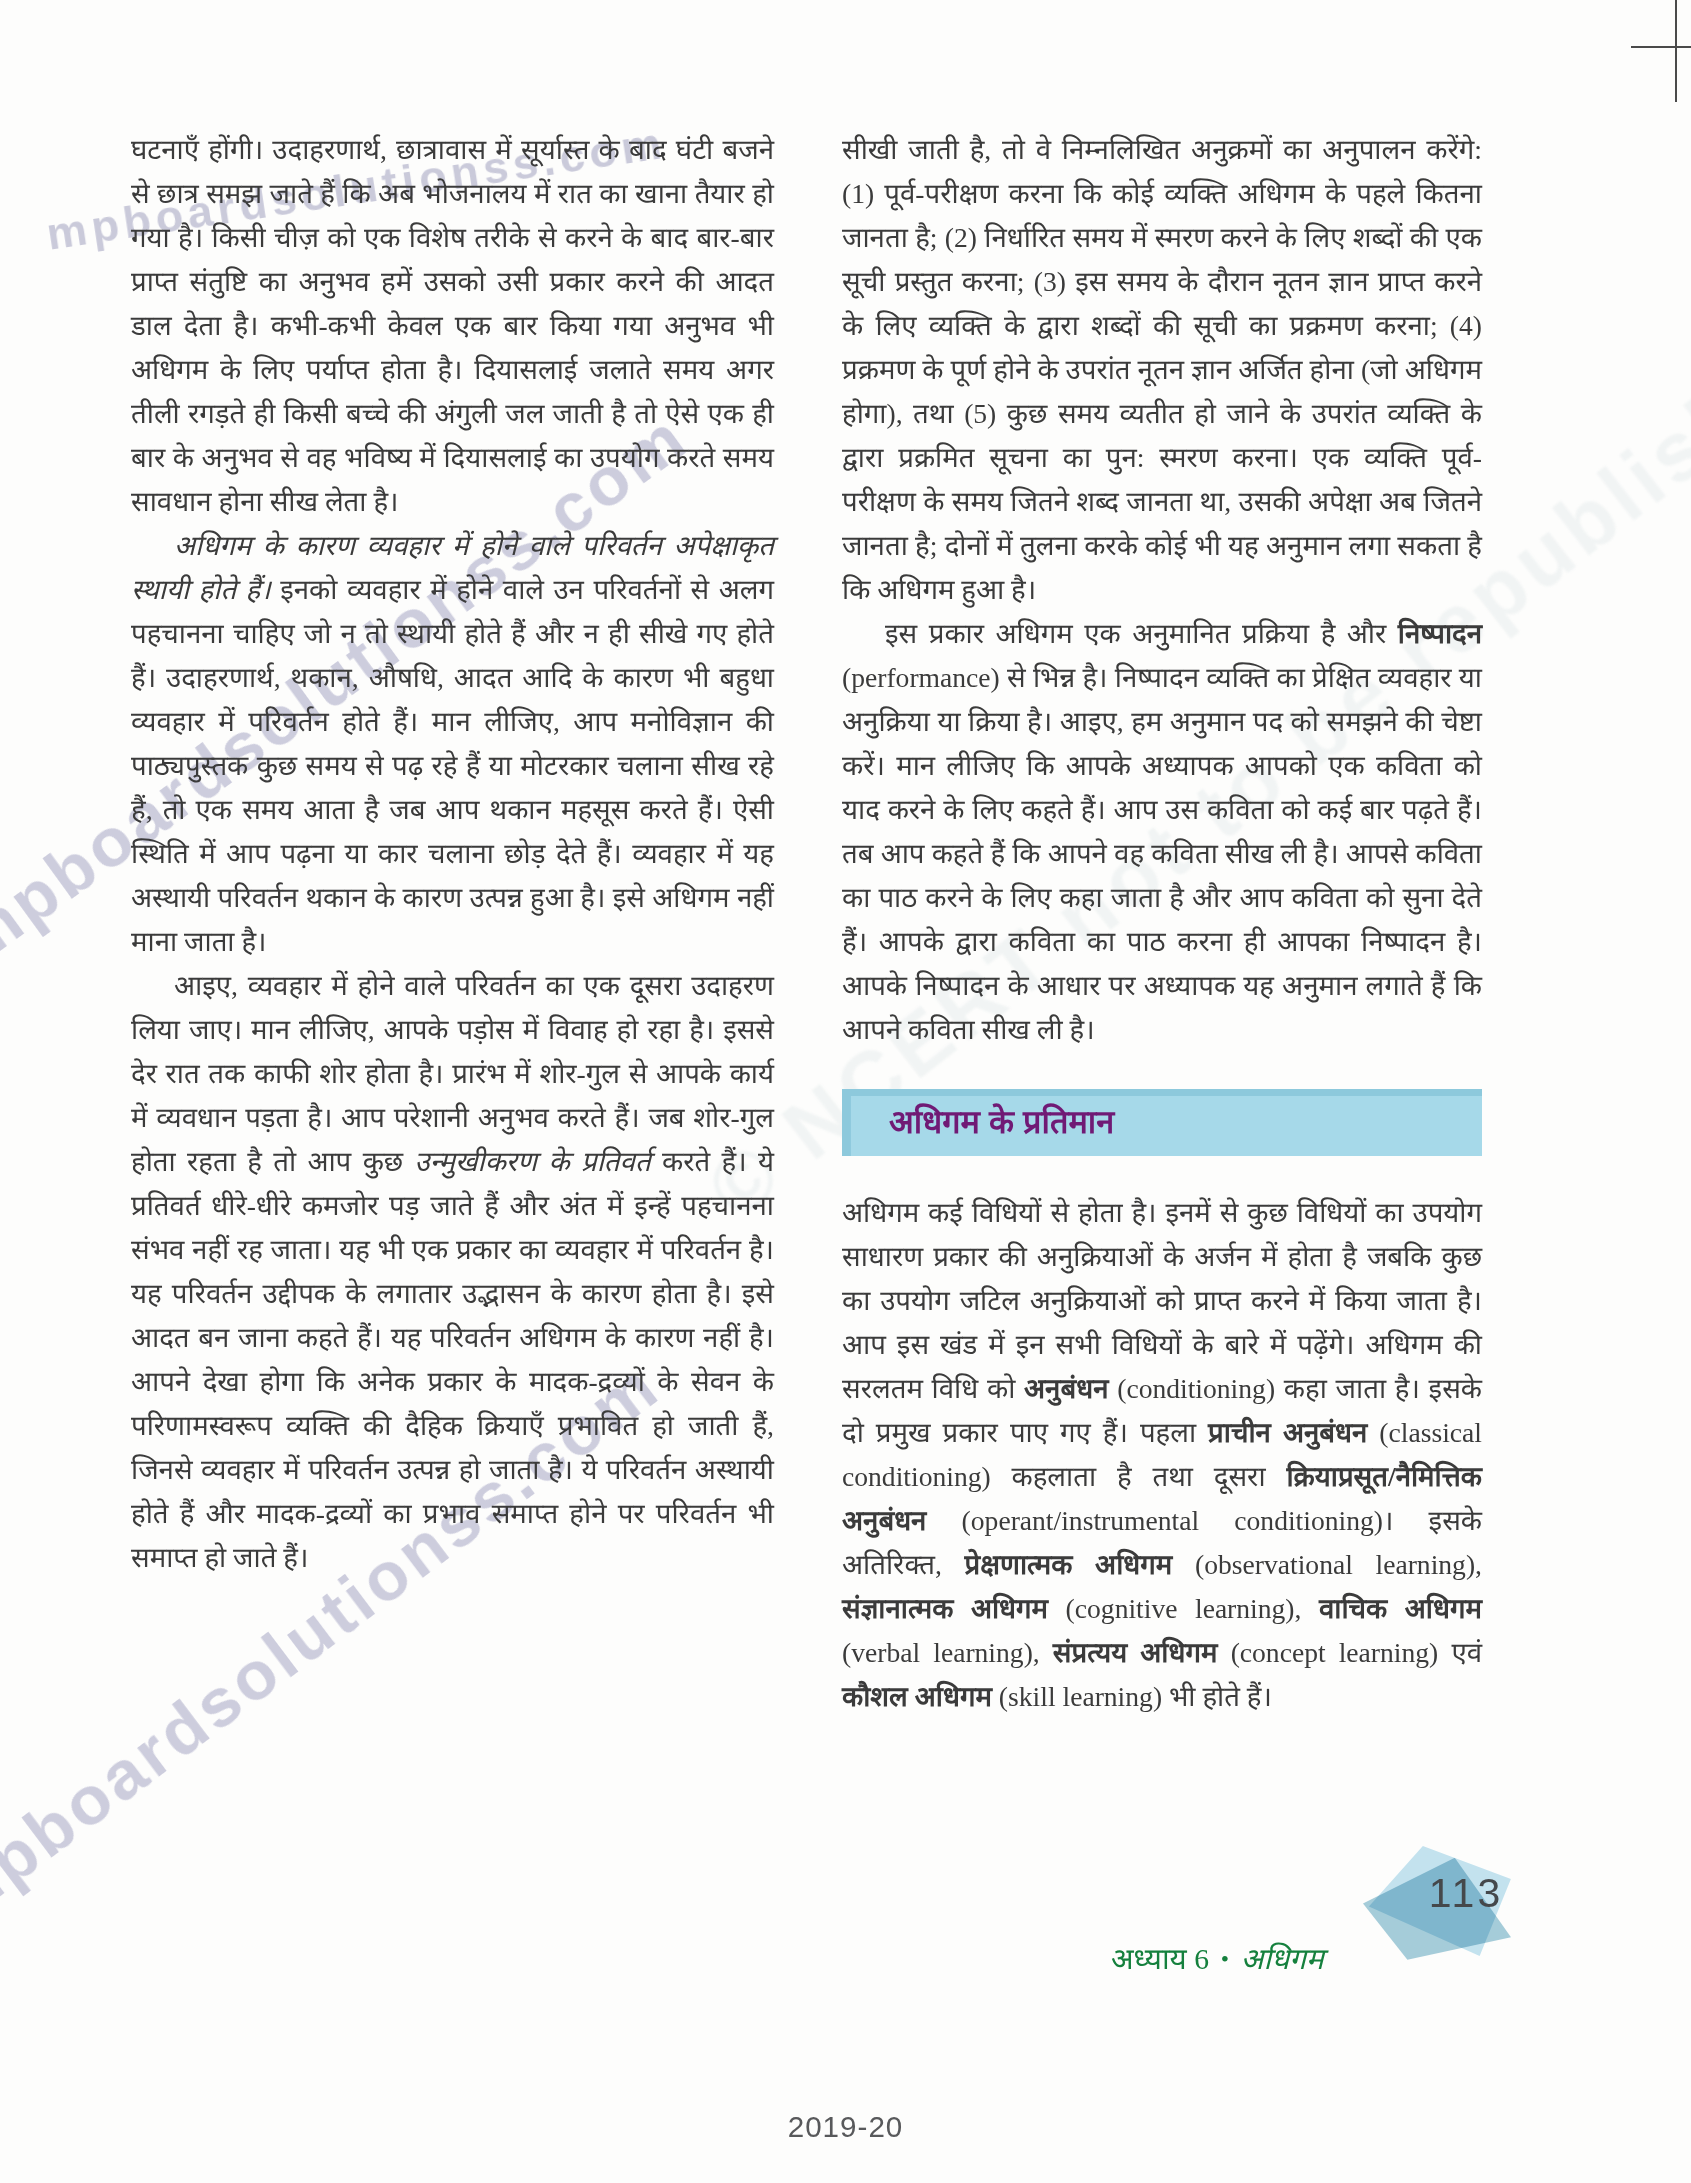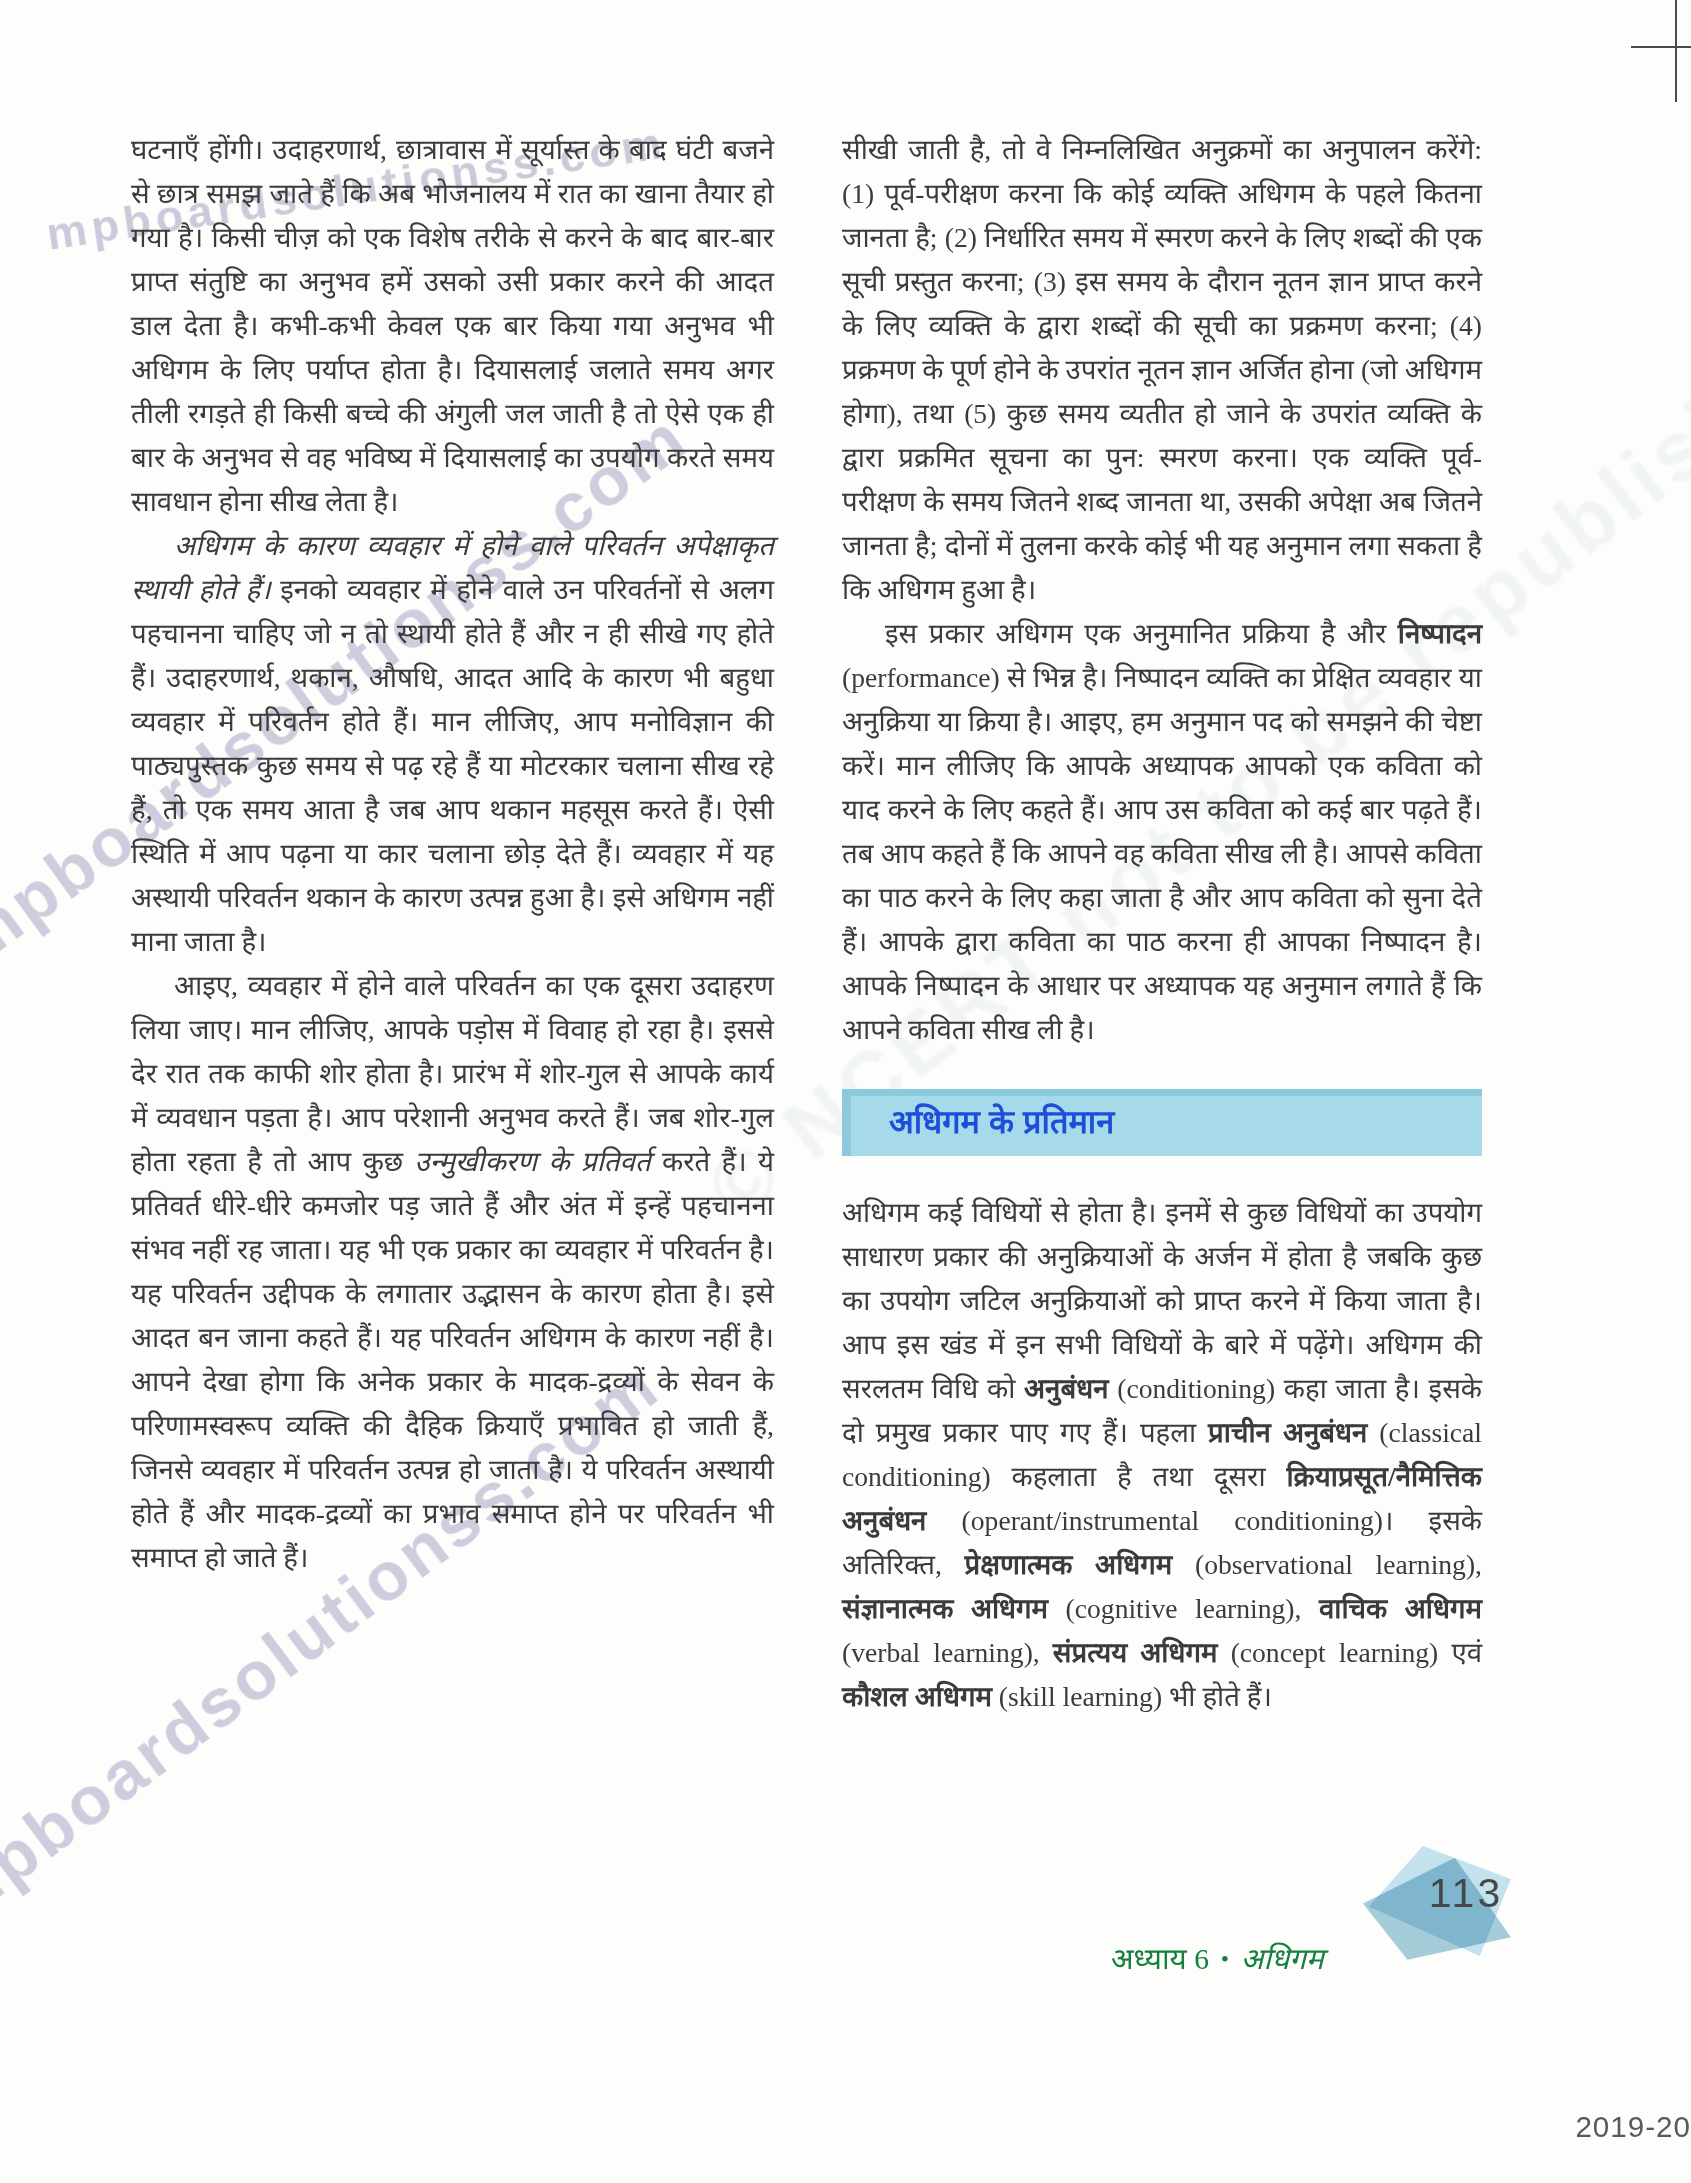--- a/index.html
+++ b/index.html
@@ -17,21 +17,21 @@
   .col p.no-indent{text-indent:0;}
   .b{font-weight:700;}
   .i{font-style:italic;}
   
   .section-heading{
     margin:37px 0 35px 0; height:67px; line-height:67px;
     background:#a6d9e9;
     box-shadow:inset 8.9px 6.9px 0 rgba(127,192,214,0.65);
     padding-left:47px; text-indent:0;
     font-family:"Liberation Sans","DejaVu Sans",sans-serif;
-    font-weight:700; font-size:32.5px; color:#1d4ed8;
+    font-weight:700; font-size:32.5px; color:#701a75;
   }
   
   .wm{
     position:absolute; pointer-events:none; white-space:nowrap;
     font-family:"Liberation Sans","DejaVu Sans",sans-serif; font-weight:700;
     color:rgba(124,124,168,0.40); filter:blur(0.6px);
   }
   .wm-a{left:47px; top:209px; font-size:45px; letter-spacing:4.9px;
         transform:rotate(-8.5deg); transform-origin:left center;}
   .wm-b{left:-59px; top:916px; font-size:69px; letter-spacing:3.9px;
@@ -62,21 +62,21 @@
     font-family:"Liberation Sans","DejaVu Sans",sans-serif;
     font-size:41px; letter-spacing:3px; color:#45484b;
   }
   
   .footer-chapter{
     position:absolute; left:1111px; top:1937px; font-size:29.6px; color:#15803d;
     white-space:nowrap;
   }
   .footer-chapter .dot{padding:0 11.8px; font-size:23.6px; vertical-align:2px;}
   .year-line{
-    position:absolute; left:0; right:0; top:2110px; text-align:right;
+    position:absolute; left:0; right:0; top:2110px; text-align:center;
     font-family:"Liberation Sans","DejaVu Sans",sans-serif;
     font-size:29.6px; color:#58595b; letter-spacing:1px;
   }
 </style>
 </head>
 <body>
 
 <div class="page">
 
   <div class="wm wm-a">mpboardsolutionss.com</div>

